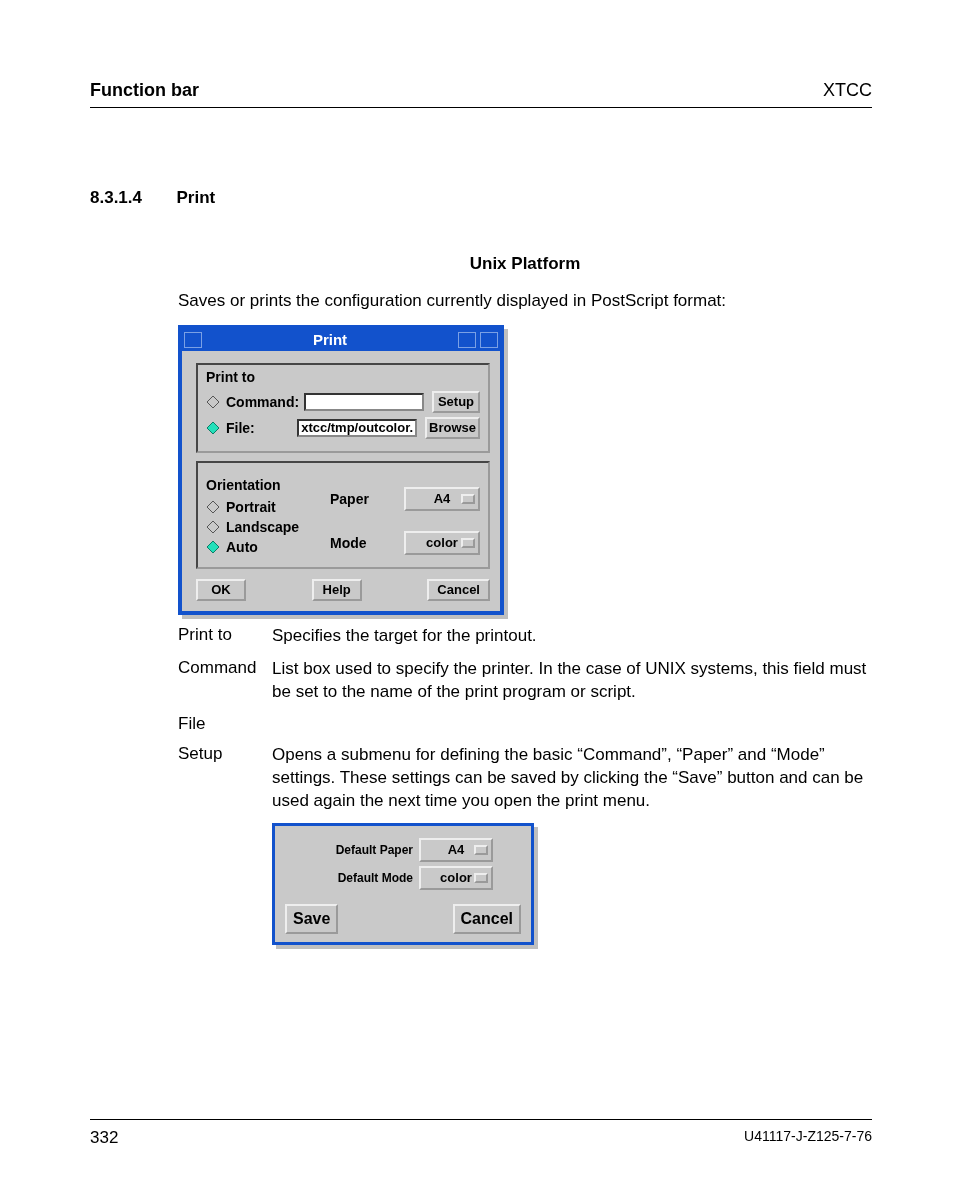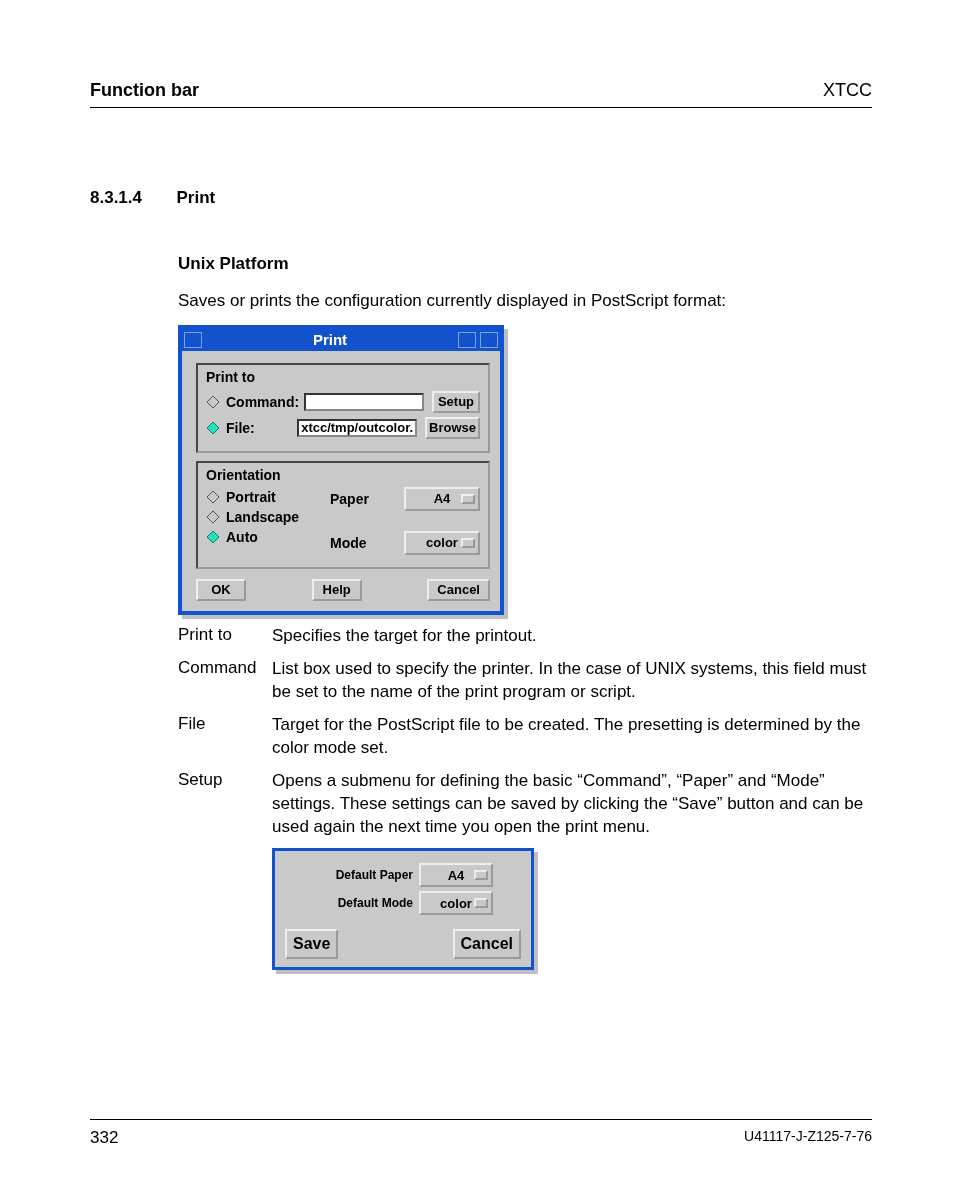--- a/index.html
+++ b/index.html
@@ -17,21 +17,21 @@
   justify-content: space-between;
   border-bottom: 1.5px solid #000;
   padding-bottom: 6px;
   margin-bottom: 80px;
 }
 .hdr-left { font-weight: bold; font-size: 18px; }
 .hdr-right { font-size: 18px; }
 .sec-num { font-weight: bold; font-size: 17px; display: inline-block; }
 .sec-title { font-weight: bold; font-size: 17px; display: inline-block; margin-left: 30px; }
 .body-indent { margin-left: 88px; }
-.sub-heading { font-weight: bold; font-size: 17px; margin-top: 46px; margin-bottom: 16px; }
+.sub-heading { font-weight: bold; font-size: 17px; margin-top: 46px; margin-bottom: 16px; text-align: center; }
 p { font-size: 17px; line-height: 1.35; margin: 12px 0; }
 .defs { display: flex; margin: 10px 0; }
 .defs .dt { width: 94px; flex-shrink: 0; font-size: 17px; }
 .defs .dd { font-size: 17px; line-height: 1.35; }
 .ftr {
   position: absolute;
   left: 90px; right: 82px;
   bottom: 56px;
   border-top: 1.5px solid #000;
   padding-top: 8px;
@@ -119,21 +119,21 @@
   position: relative;
 }
 .option-btn .stub {
   position: absolute;
   right: 3px;
   top: 50%;
   transform: translateY(-50%);
   width: 10px; height: 6px;
   border: 2px outset #eee;
 }
-.two-col { display: flex; }
+.two-col { display: flex; align-items: flex-end; }
 .two-col .left { flex: 1; }
 .two-col .right { width: 150px; }
 .opt-row { display: flex; align-items: center; justify-content: space-between; margin: 4px 0; }
 .opt-row .olbl { width: 52px; }
 .dlg-buttons {
   display: flex;
   justify-content: space-between;
   margin-top: 10px;
 }
 .dlg2 { width: 256px; border: 3px solid #1252cc; }
@@ -259,21 +259,20 @@
   <div class="defs">
     <div class="dt">Print to</div>
     <div class="dd">Specifies the target for the printout.</div>
   </div>
   <div class="defs">
     <div class="dt">Command</div>
     <div class="dd">List box used to specify the printer. In the case of UNIX systems, this field must be set to the name of the print program or script.</div>
   </div>
   <div class="defs">
     <div class="dt">File</div>
-    <div class="dd">Target for the PostScript file to be created. The presetting is determined by the color mode set.</div>
   </div>
   <div class="defs">
     <div class="dt">Setup</div>
     <div class="dd">Opens a submenu for defining the basic “Command”, “Paper” and “Mode” settings. These settings can be saved by clicking the “Save” button and can be used again the next time you open the print menu.</div>
   </div>
 
   <div style="margin-left:94px">
     <div class="dlg dlg2">
       <div class="dlg-body">
         <div class="row2">

